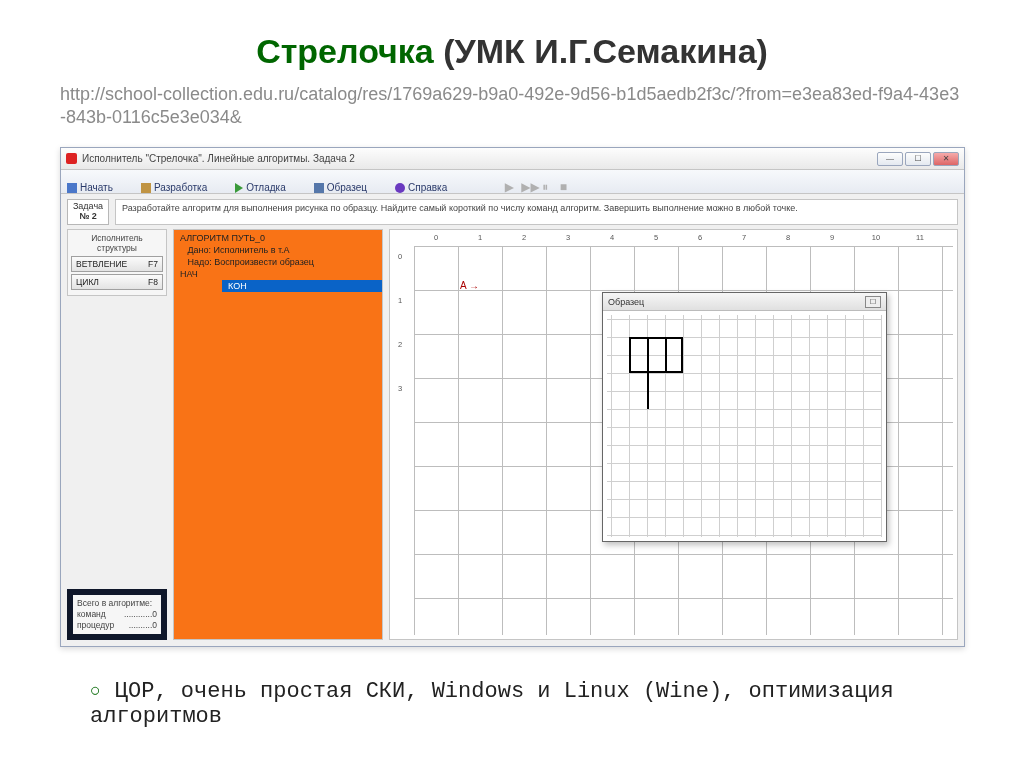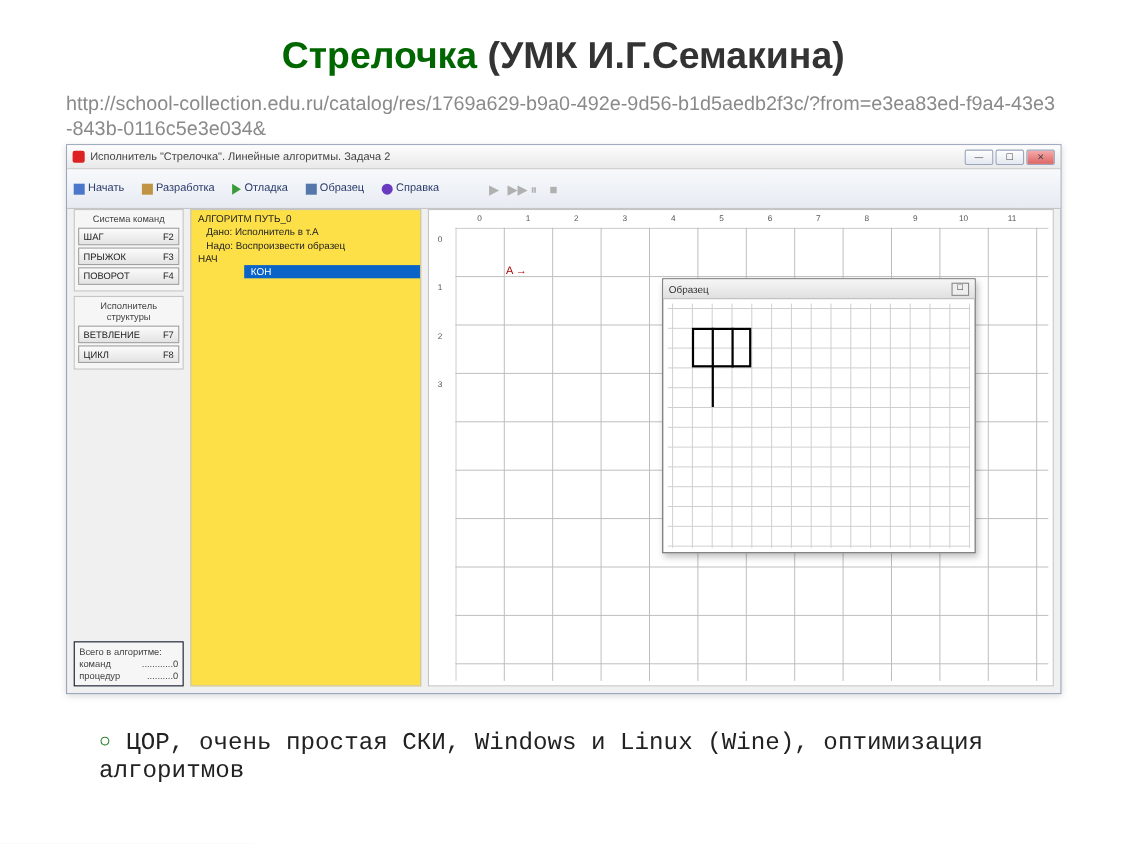--- a/index.html
+++ b/index.html
@@ -24,21 +24,21 @@
     font-size: 34px;
     font-weight: bold;
   }
   .heading .title2 {
     color: #333;
     font-size: 34px;
   }
   .url-line {
     color: #8a8a8a;
     font-size: 18px;
-    margin-bottom: 2px;
+    margin-bottom: 18px;
     word-break: break-all;
     line-height: 1.3;
   }
 
   .window {
     border: 1px solid #9aa6bd;
     background: #f0f0f0;
     width: 905px;
     height: 500px;
     box-shadow: 0 2px 6px rgba(0,0,0,0.15);
@@ -64,27 +64,27 @@
   .win-btn {
     width: 26px; height: 14px;
     border: 1px solid #9aa6bd;
     border-radius: 2px;
     background: linear-gradient(#fdfdfd,#e4e9f0);
     font-size: 8px; text-align: center; line-height: 12px;
   }
   .win-btn.close { background: linear-gradient(#f6aaaa,#d66); }
 
   .menubar {
-    height: 36px;
+    height: 24px;
     background: linear-gradient(#f7f9fc,#e7ebf2);
     border-bottom: 1px solid #c5c5c5;
     display: flex;
-    align-items: center;
+    align-items: flex-end;
     padding: 0 6px;
-    gap: 16px;
+    gap: 28px;
     font-size: 10px;
     color: #2a3a6a;
   }
   .menu-item { display: flex; align-items: center; gap: 3px; }
   .mi-ico { width: 10px; height: 10px; display:inline-block; }
   .ico-blue  { background:#4a77c9; }
   .ico-pen   { background:#c09444; }
   .ico-green { width:0;height:0;border-left:8px solid #3a9a3a;border-top:5px solid transparent;border-bottom:5px solid transparent; }
   .ico-pic   { background:#5577aa; }
   .ico-help  { background:#6a3ac0; border-radius:50%; }
@@ -146,33 +146,33 @@
     justify-content: space-between;
     border: 1px solid #a0a0a0;
     background: linear-gradient(#fbfbfb,#e3e3e3);
     padding: 2px 4px;
     margin-bottom: 2px;
     font-size: 8.5px;
     color: #222;
   }
   .side-footer {
     margin-top: auto;
-    border: 1px solid #0f172a;
+    border: 6px solid #0f172a;
     background: #f6f6f6;
     padding: 3px 4px;
     font-size: 8.5px;
     color: #444;
     line-height: 1.3;
   }
   .side-footer .fline { display:flex; justify-content: space-between; }
 
   .code-panel {
     width: 210px;
     border: 1px solid #c5c5c5;
-    background: #fde047;
+    background: #f97316;
     font-size: 9px;
     color: #222;
     padding: 2px 0;
     overflow: hidden;
   }
   .code-line { padding: 1px 6px; white-space: pre; }
   .code-line.sel { background:#0a63c7; color:#fff;margin-left:48px; }
 
   .grid-area {
     flex: 1;
@@ -311,38 +311,30 @@
           <span>Справка</span>
         </div>
       <div class="play-controls">
         <span class="pc">▶</span>
         <span class="pc">▶▶</span>
         <span class="pc">⏸</span>
         <span class="pc">■</span>
       </div>
     </div>
 
+    <div class="taskbar">
+      <div class="task-badge">
+        <div>Задача</div>
+        <div class="tnum">№ 2</div>
+      </div>
+      <div class="task-desc">Разработайте алгоритм для выполнения рисунка по образцу. Найдите самый короткий по числу команд алгоритм. Завершить выполнение можно в любой точке.</div>
+    </div>
 
     <div class="workspace">
       <div class="sidebar">
-        <div class="side-group">
-          <div class="grp-title">Система команд</div>
-          <div class="cmd-btn">
-              <span>ШАГ</span>
-              <span>F2</span>
-            </div>
-          <div class="cmd-btn">
-              <span>ПРЫЖОК</span>
-              <span>F3</span>
-            </div>
-          <div class="cmd-btn">
-              <span>ПОВОРОТ</span>
-              <span>F4</span>
-            </div>
-        </div>
         <div class="side-group">
           <div class="grp-title">Исполнитель структуры</div>
           <div class="cmd-btn">
               <span>ВЕТВЛЕНИЕ</span>
               <span>F7</span>
             </div>
           <div class="cmd-btn">
               <span>ЦИКЛ</span>
               <span>F8</span>
             </div>

